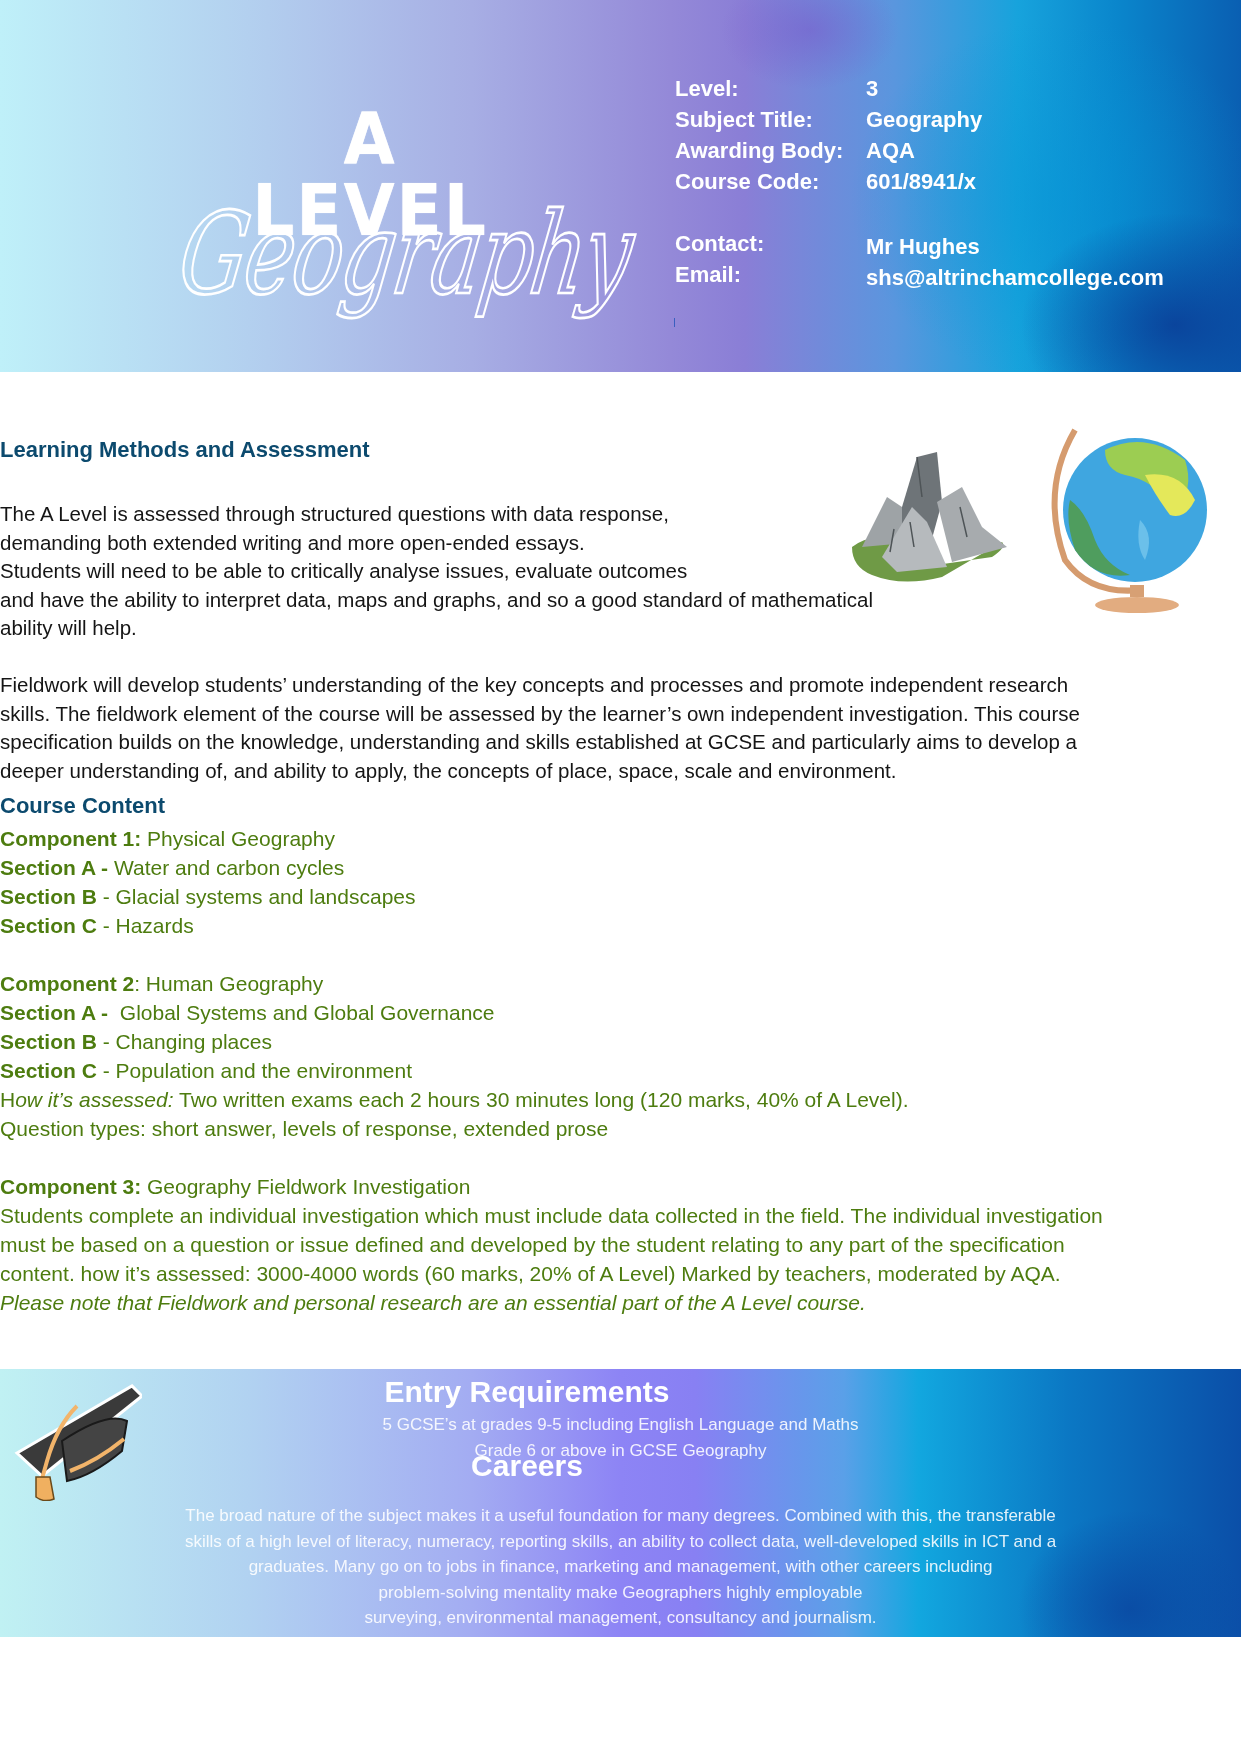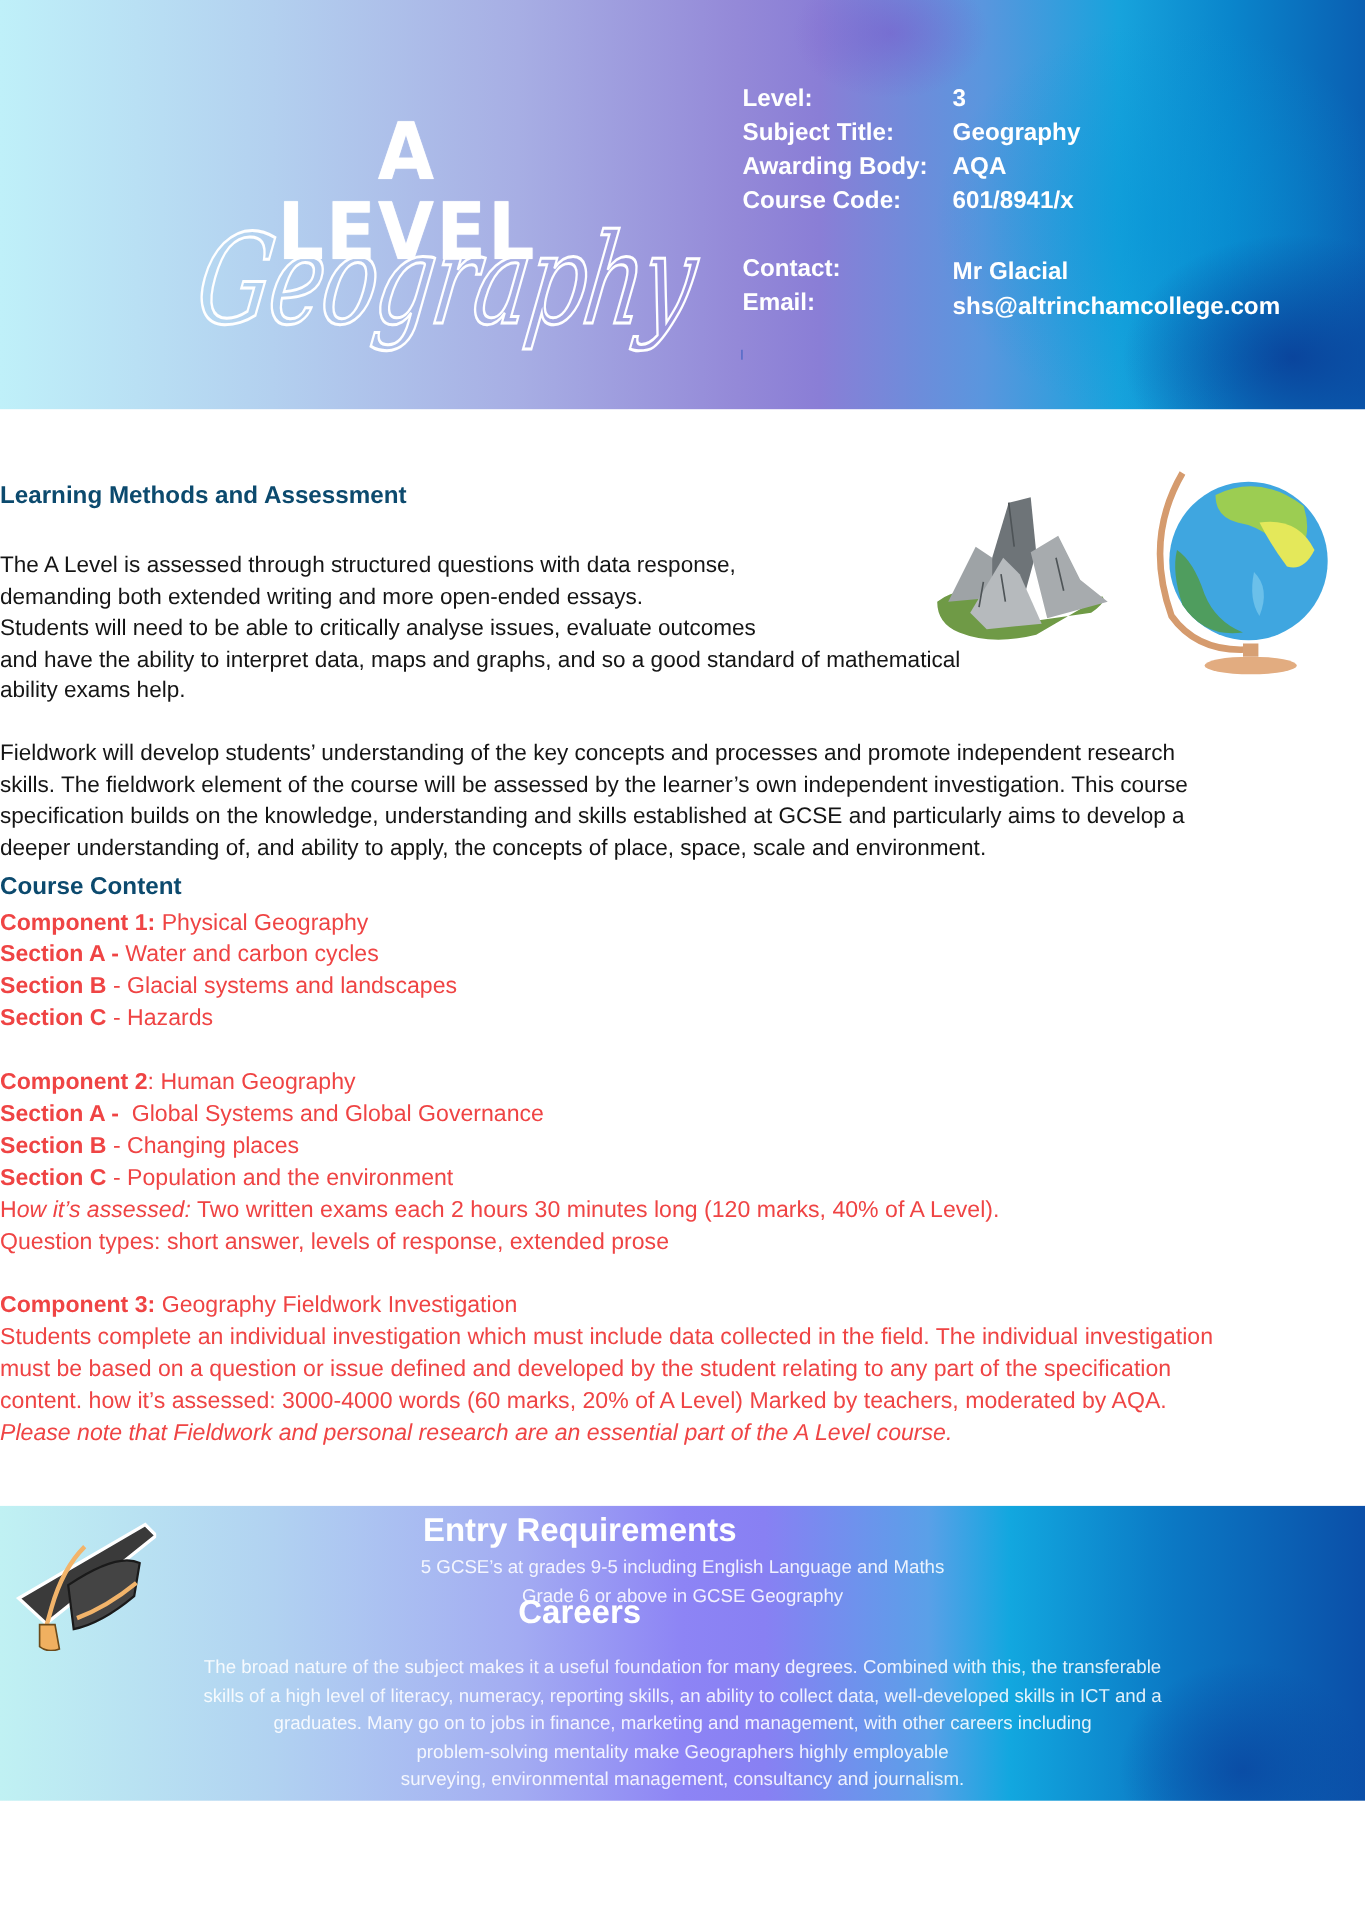--- a/index.html
+++ b/index.html
@@ -36,21 +36,21 @@
     .info { position: absolute; left: 675px; top: 76px; color: #ffffff; font-weight: bold; font-size: 22px; }
     .info-row { position: absolute; left: 0; white-space: nowrap; height: 30px; }
     .info-label { position: absolute; left: 0; }
     .info-value { position: absolute; left: 191px; }
     .cursor-mark { position: absolute; left: 674px; top: 318px; width: 1px; height: 9px; background: #3a5fbf; }
 
     
     .h-blue { color: #0c4a6e; font-weight: bold; font-size: 22px; position: absolute; left: 0; }
     .para { position: absolute; left: 0; font-size: 20.5px; line-height: 28.5px; color: #151515; }
     .para p { white-space: nowrap; }
-    .list { position: absolute; left: 0; font-size: 21px; line-height: 29px; color: #ef4444; }
+    .list { position: absolute; left: 0; font-size: 21px; line-height: 29px; color: #4d7c0f; }
     .list .row { white-space: nowrap; height: 29px; }
     .list b { font-weight: bold; }
     .gap { height: 29px; }
 
     .mountain { position: absolute; left: 842px; top: 447px; width: 170px; height: 140px; }
     .globe { position: absolute; left: 1045px; top: 420px; width: 170px; height: 195px; }
 
     
     .footer {
       position: absolute; left: 0; top: 1369px; width: 1241px; height: 268px;
@@ -85,38 +85,38 @@
     <div class="info-row" style="top:62px">
       <span class="info-label">Awarding Body:</span>
       <span class="info-value">AQA</span>
     </div>
     <div class="info-row" style="top:93px">
       <span class="info-label">Course Code:</span>
       <span class="info-value">601/8941/x</span>
     </div>
     <div class="info-row" style="top:155px">
       <span class="info-label">Contact:</span>
-      <span class="info-value" style="top:3px">Mr Glacial</span>
+      <span class="info-value" style="top:3px">Mr Hughes</span>
     </div>
     <div class="info-row" style="top:186px">
       <span class="info-label">Email:</span>
       <span class="info-value" style="top:3px">shs@altrinchamcollege.com</span>
     </div>
   </div>
   <div class="cursor-mark"></div>
 </div>
 
 <div class="h-blue" style="top:437px">Learning Methods and Assessment</div>
 
 <div class="para" style="top:500px">
   <p>The A Level is assessed through structured questions with data response,</p>
   <p>demanding both extended writing and more open-ended essays.</p>
   <p>Students will need to be able to critically analyse issues, evaluate outcomes</p>
   <p>and have the ability to interpret data, maps and graphs, and so a good standard of mathematical</p>
-  <p>ability exams help.</p>
+  <p>ability will help.</p>
 </div>
 
 <svg class="mountain" viewBox="0 0 170 140">
   <path d="M10 100 Q30 85 50 95 L80 120 L150 110 Q165 100 160 95 L100 130 Q60 140 30 128 Q10 120 10 100 Z" fill="#6f9a46"></path>
   <path d="M20 100 L45 50 L60 60 L75 95 Z" fill="#9ea3a6"></path>
   <path d="M60 60 L75 10 L95 5 L100 55 L85 110 L60 90 Z" fill="#6e7478"></path>
   <path d="M95 55 L120 40 L140 80 L165 100 L110 115 Z" fill="#a7abae"></path>
   <path d="M40 110 L70 60 L85 75 L105 120 L55 125 Z" fill="#b6babd"></path>
   <path d="M75 10 L80 50 M68 75 L72 100 M118 60 L125 90 M52 82 L48 105" stroke="#4e5457" stroke-width="1.5" fill="none"></path>
 </svg>

